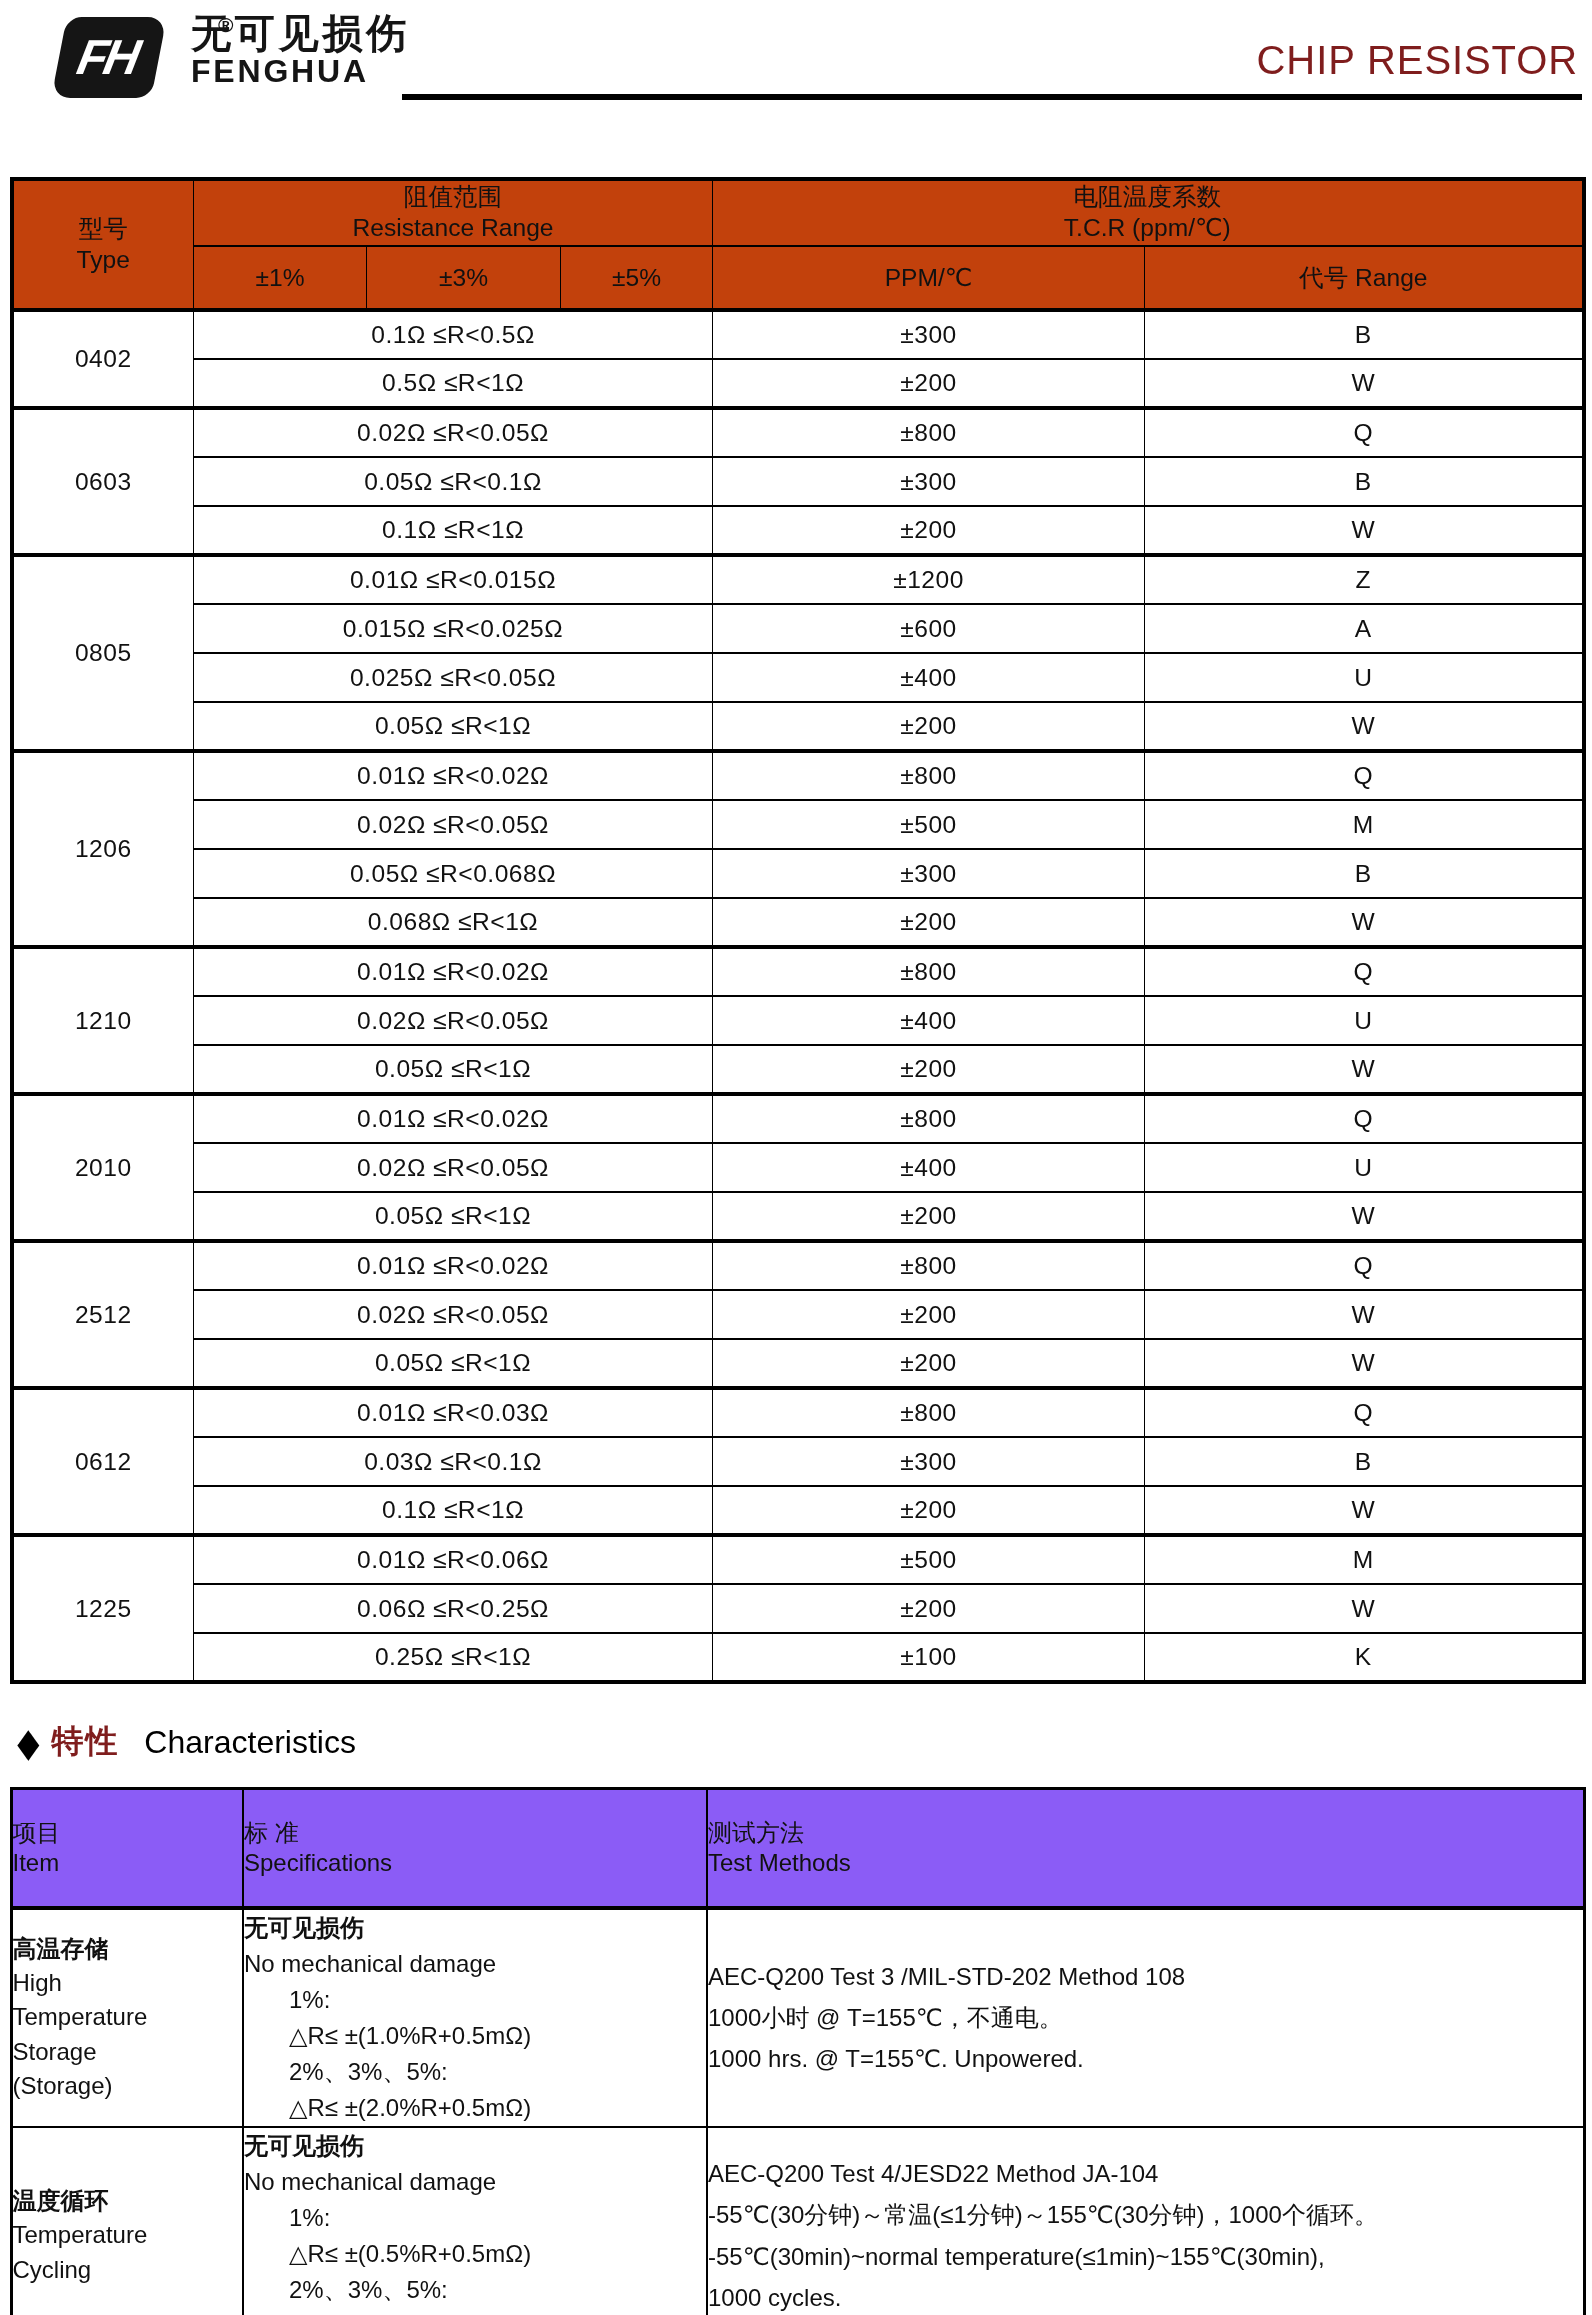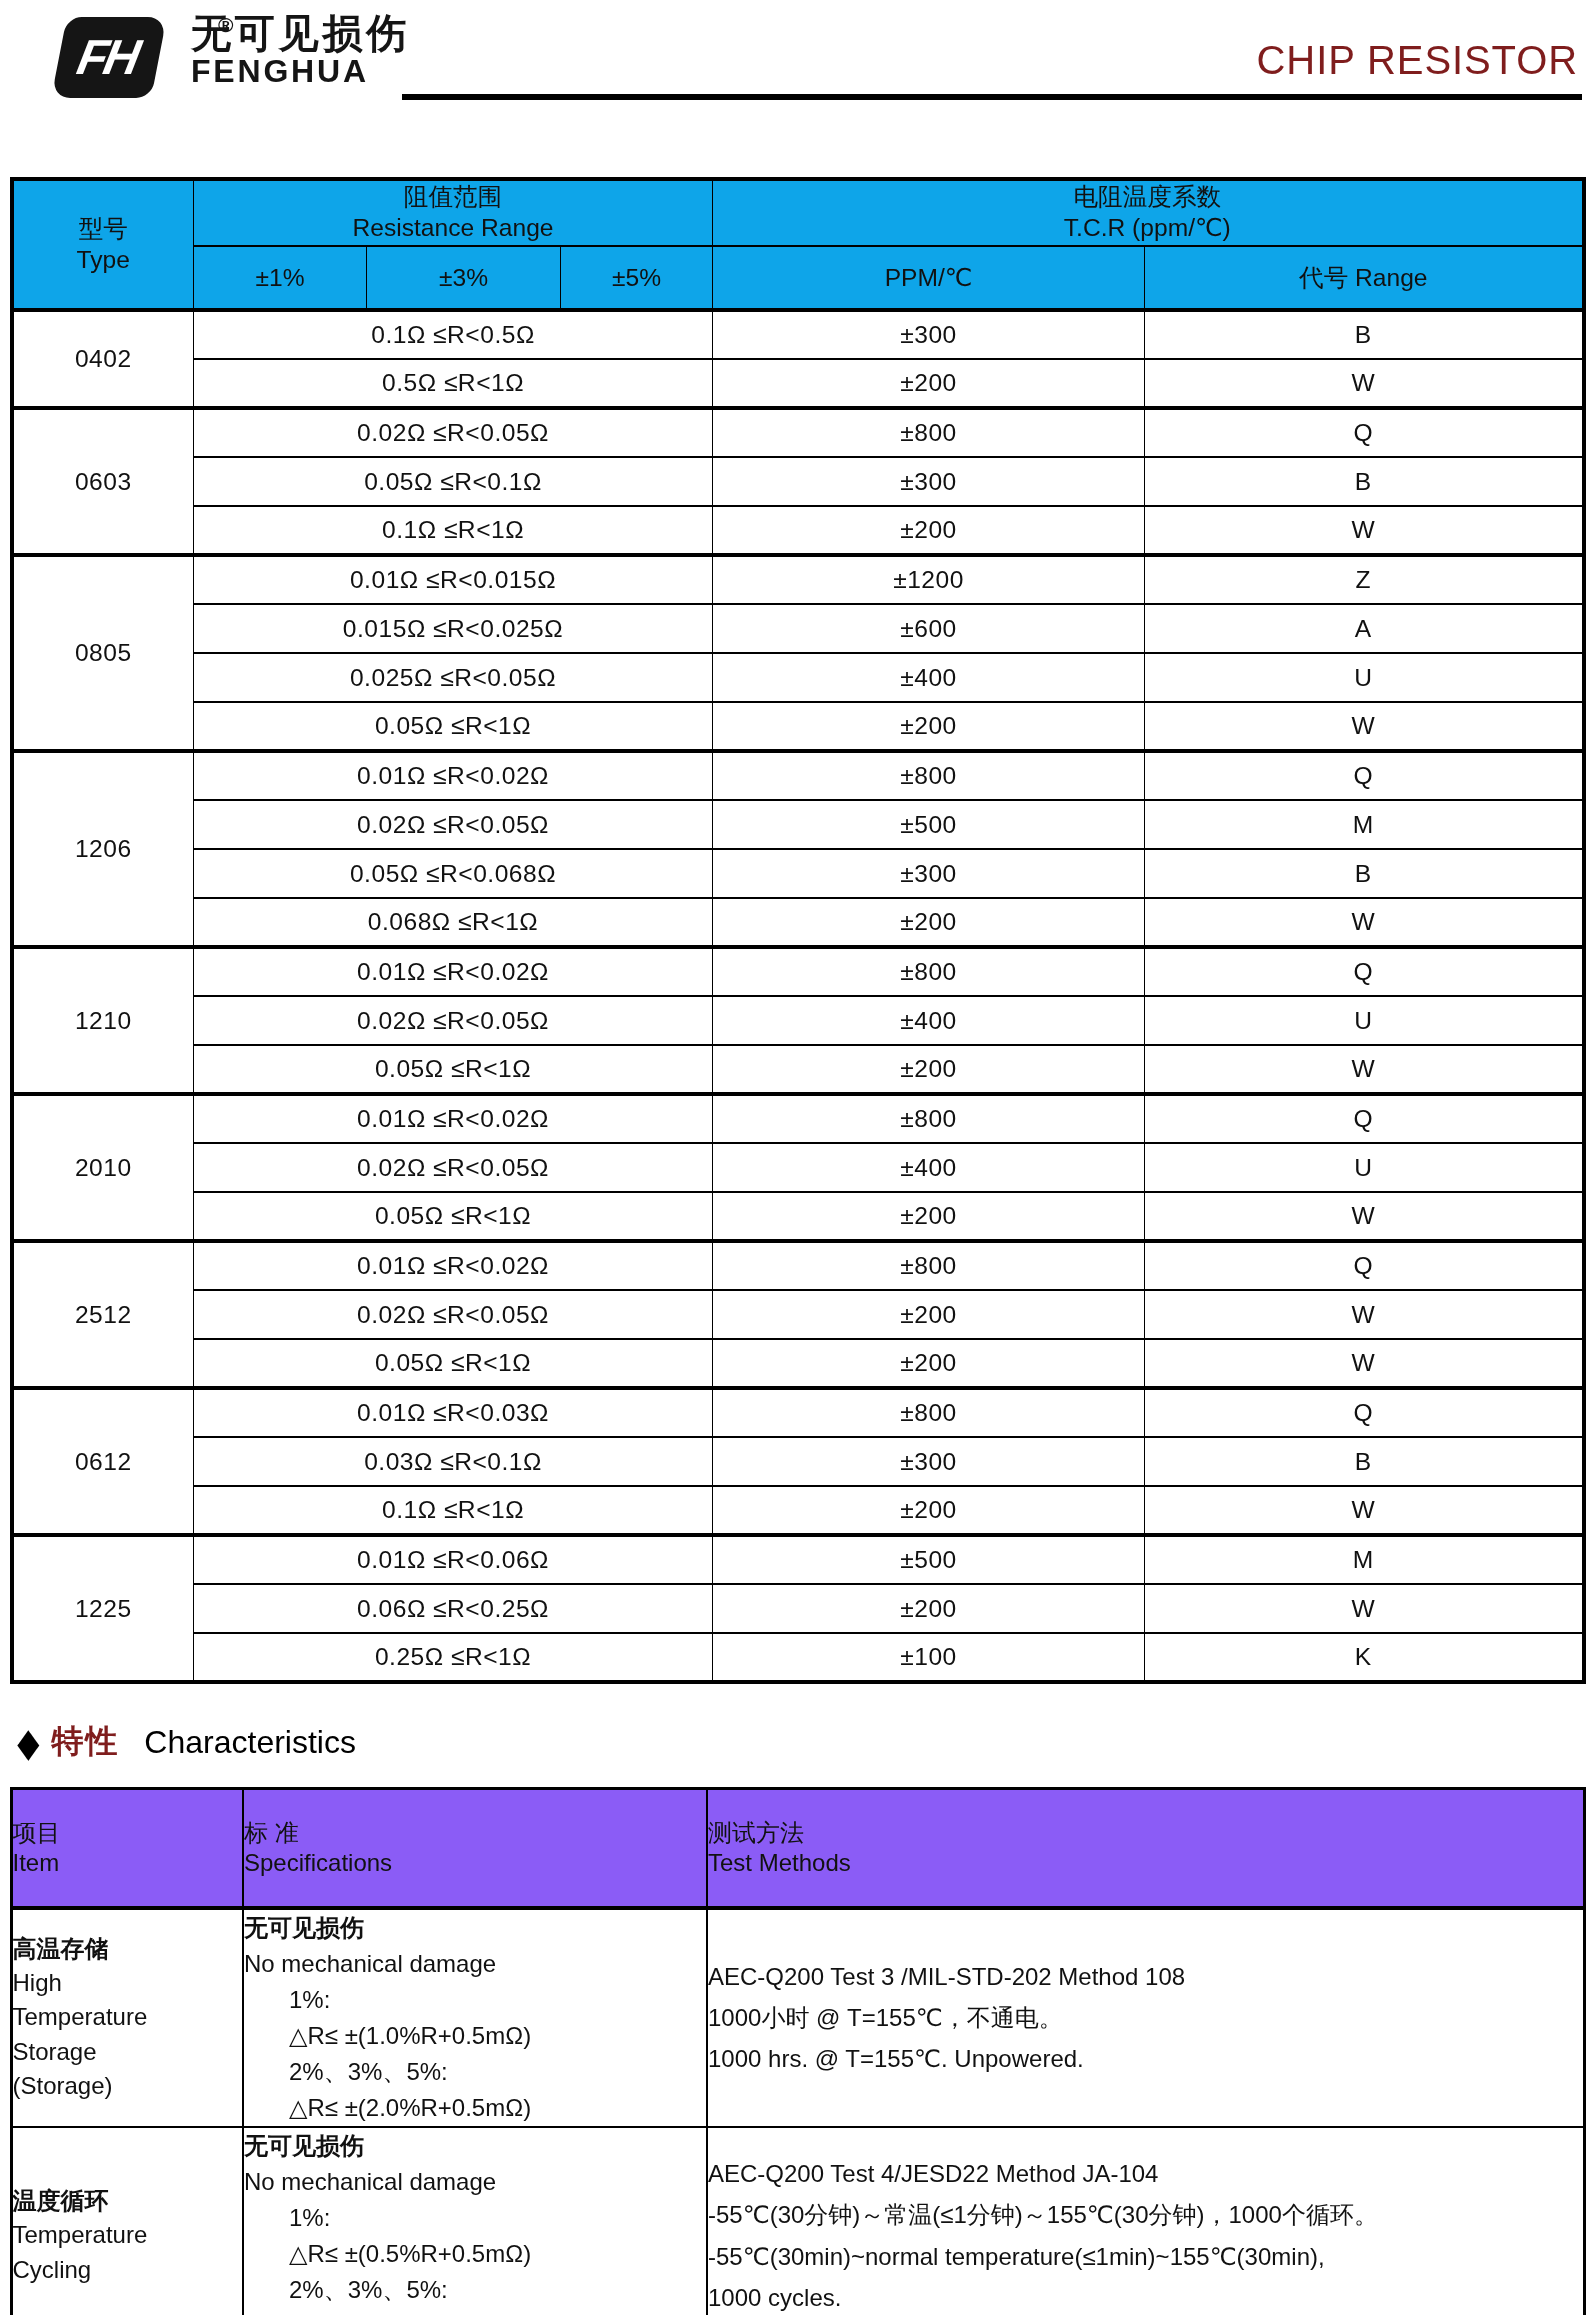--- a/index.html
+++ b/index.html
@@ -32,21 +32,21 @@
   }
   .title-rule { position:absolute; left:402px; top:94px; width:1180px; height:5.7px; background:#000; }
 
   
   table { border-collapse:collapse; table-layout:fixed; }
   .tcr-table { position:absolute; left:9.5px; top:177px; width:1573px; border:4.7px solid #000; }
   .tcr-table th, .tcr-table td {
     border-left:1.9px solid #000; border-right:1.9px solid #000; border-top:2.8px solid #000;
     text-align:center; vertical-align:middle; font-size:24.6px; font-weight:normal; padding:0;
   }
-  .tcr-table thead th { background:#0ea5e9; }
+  .tcr-table thead th { background:#c2410c; }
   .tcr-table thead tr.h1 th { height:67px; }
   .tcr-table thead tr.h2 th { height:64px; }
   .tcr-table tbody td { height:49px; background:#fff; letter-spacing:0.5px; }
   .tcr-table tbody tr.gs td { border-top:4.7px solid #000; }
   .hdr-cn { font-size:24.6px; line-height:1.25; }
   .hdr-en { font-size:24.6px; line-height:1.25; }
 
   
   .char-heading { position:absolute; left:13.2px; top:1720px; display:flex; align-items:center; }
   .diamond { font-size:40px; line-height:1; transform:scaleX(0.72); color:#000; }

